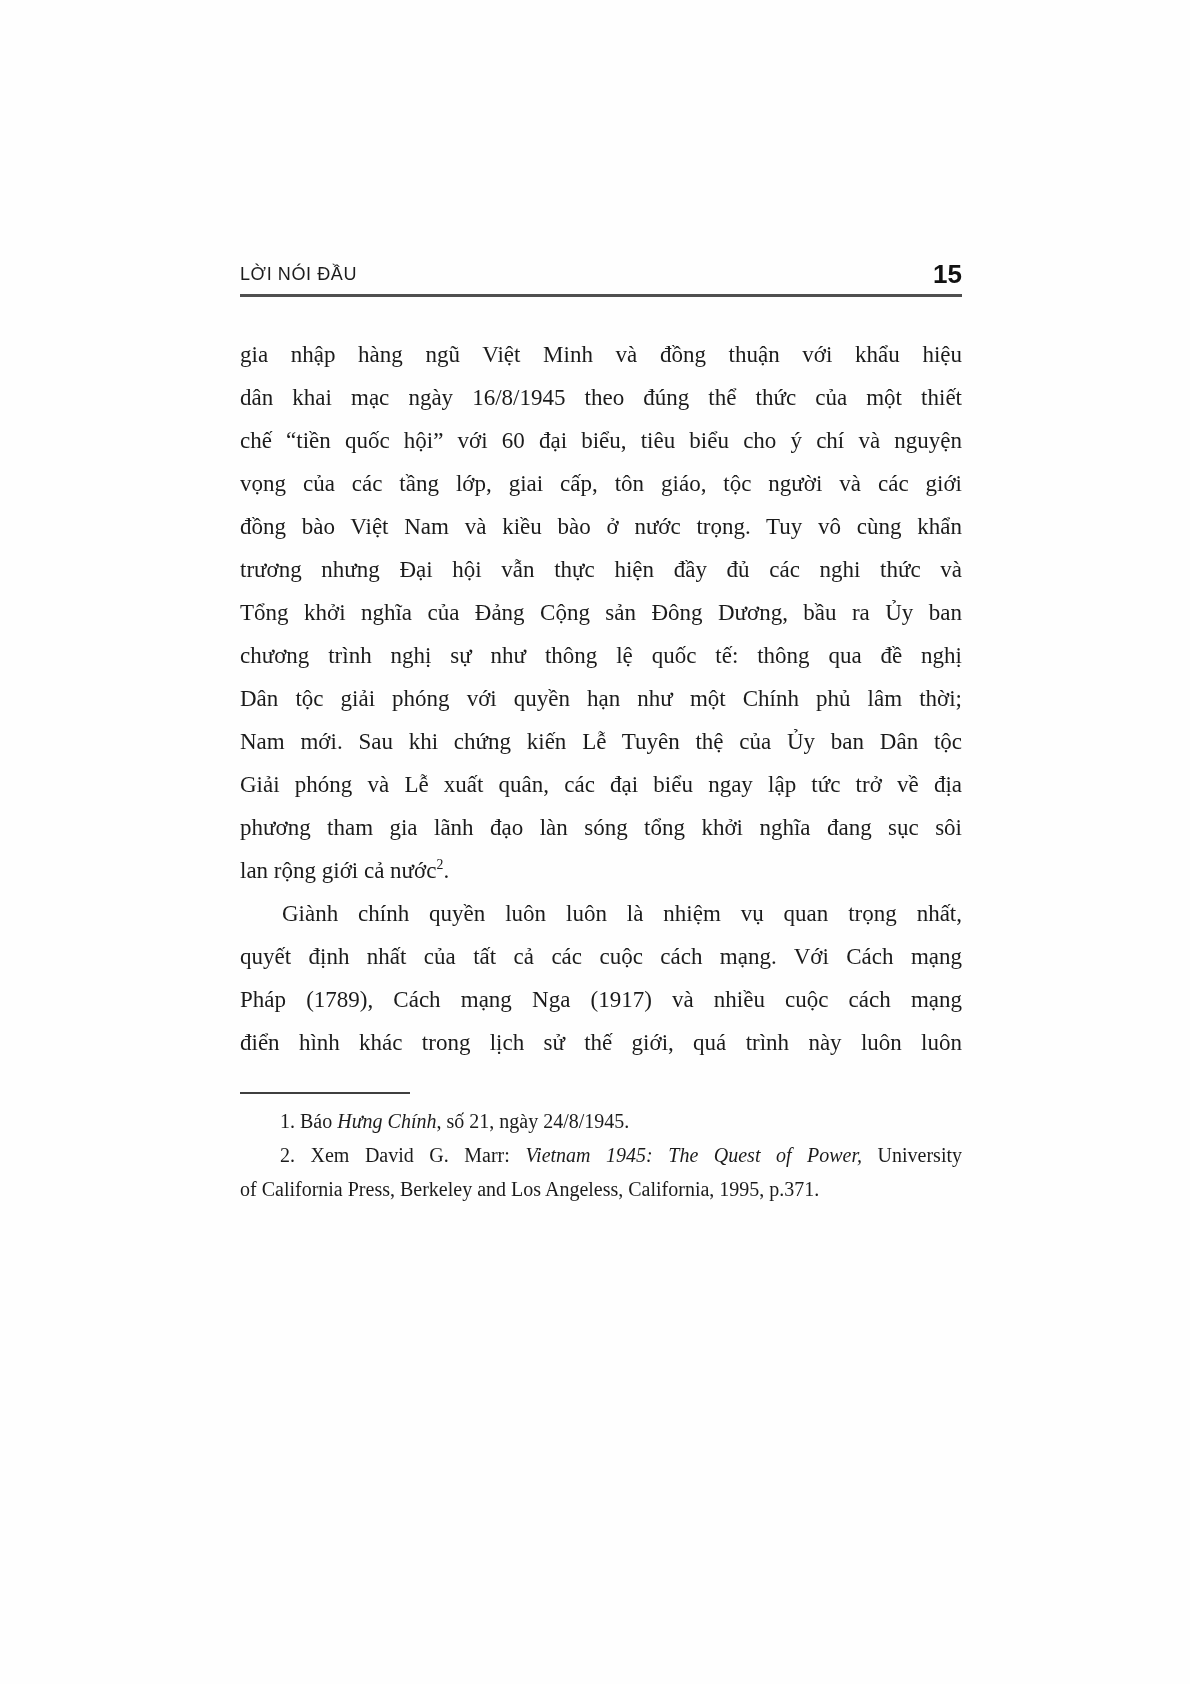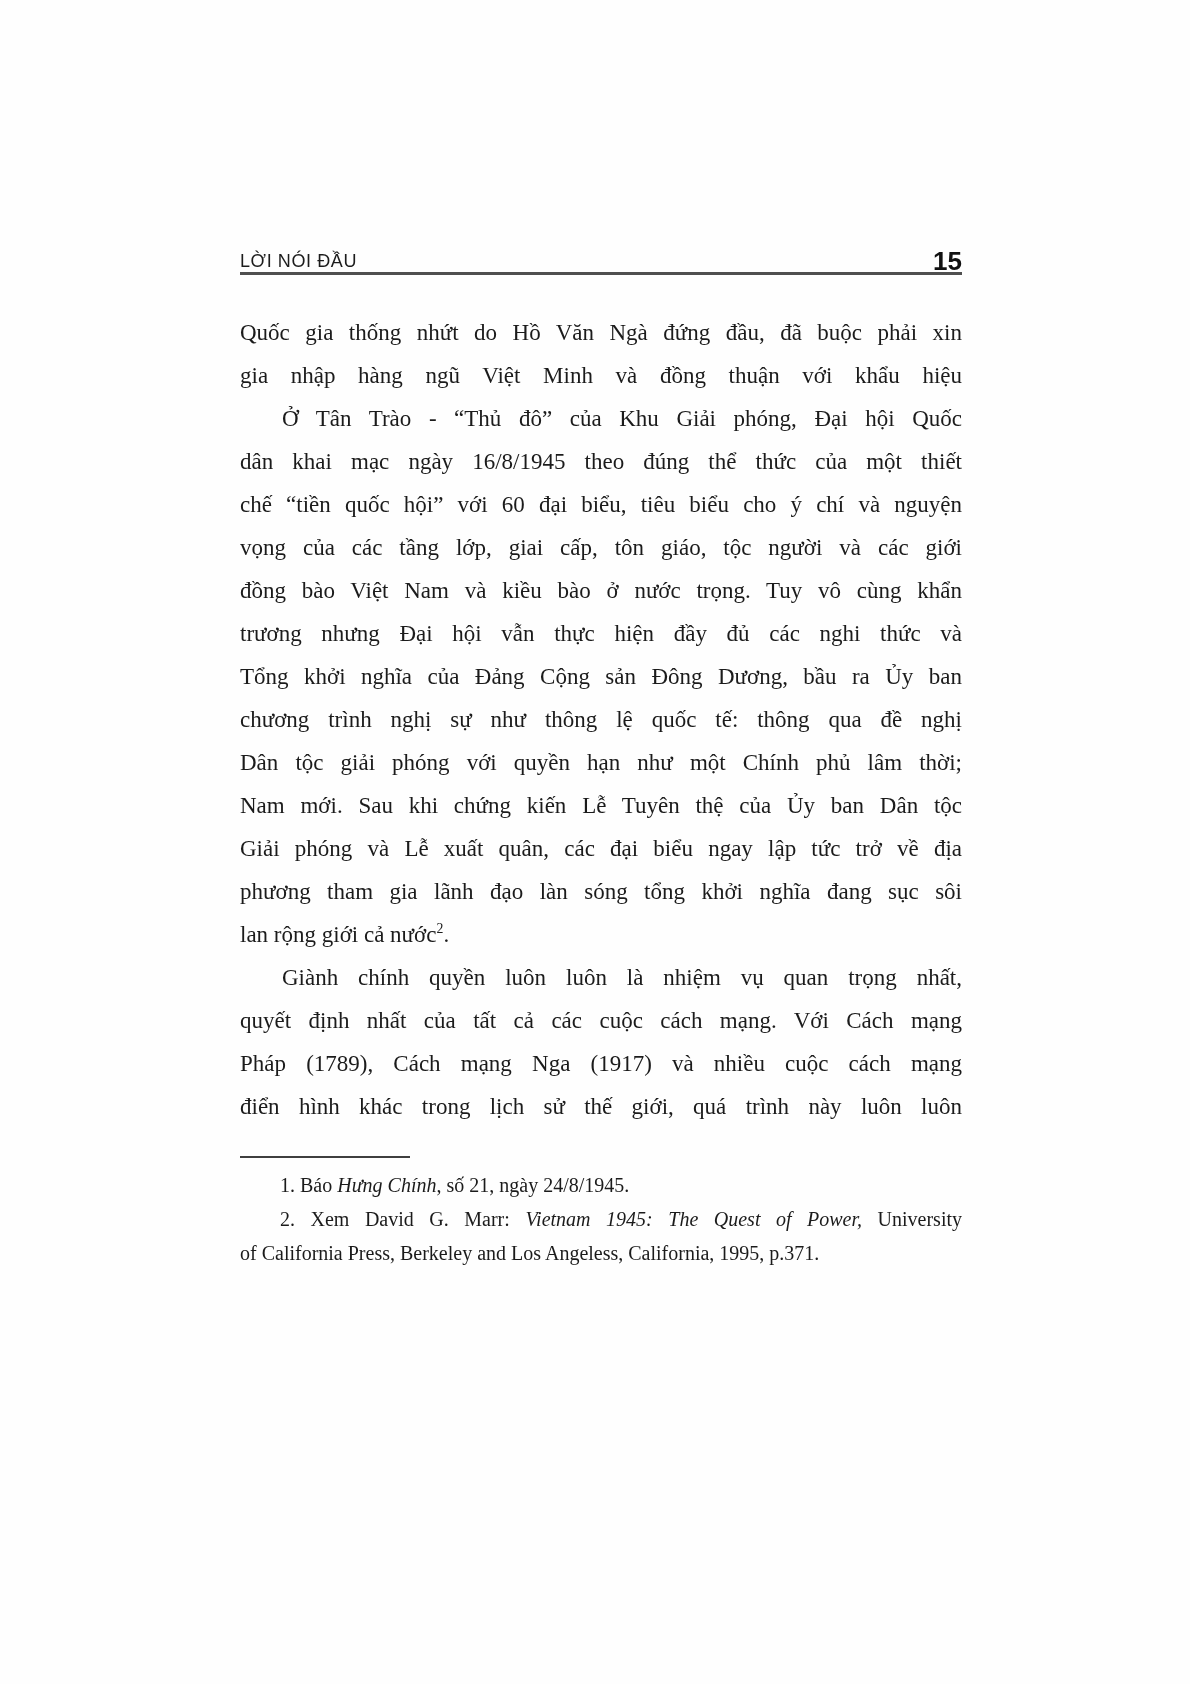--- a/index.html
+++ b/index.html
@@ -18,34 +18,36 @@
   }
   .content {
     position: absolute;
     left: 240px; top: 250px;
     width: 722px;
   }
   .running-header {
     display: flex;
     justify-content: space-between;
     align-items: flex-end;
+    padding-bottom: 9px;
     border-bottom: 3px solid #4f4f4f;
     font-family: "Liberation Sans", "DejaVu Sans", sans-serif;
   }
   .running-title {
     font-size: 18px;
     letter-spacing: 0.6px;
     color: #1c1c1c;
     font-weight: 500;
   }
   .page-number {
     font-size: 26px;
     font-weight: bold;
     color: #111111;
     line-height: 22px;
+    margin-top: 13px;
   }
   .body-text {
     margin-top: 36px;
     font-size: 23px;
     line-height: 43px;
   }
   .line {
     text-align: justify;
     text-align-last: justify;
     text-justify: inter-word;
@@ -76,25 +78,23 @@
 <div class="page">
   <div class="content">
 
     <div class="running-header">
       <span class="running-title">LỜI NÓI ĐẦU</span>
       <span class="page-number">15</span>
     </div>
 
     <div class="body-text" id="body-text">
         <div>
-          <div class="line"><span>Quốc gia thống nhứt do Hồ Văn Ngà đứng đầu, đã buộc phải xin</span></div>
           <div class="line"><span>gia nhập hàng ngũ Việt Minh và đồng thuận với khẩu hiệu</span></div>
         </div>
         <div>
-          <div class="line indent"><span>Ở Tân Trào - “Thủ đô” của Khu Giải phóng, Đại hội Quốc</span></div>
           <div class="line"><span>dân khai mạc ngày 16/8/1945 theo đúng thể thức của một thiết</span></div>
           <div class="line"><span>chế “tiền quốc hội” với 60 đại biểu, tiêu biểu cho ý chí và nguyện</span></div>
           <div class="line"><span>vọng của các tầng lớp, giai cấp, tôn giáo, tộc người và các giới</span></div>
           <div class="line"><span>đồng bào Việt Nam và kiều bào ở nước trọng. Tuy vô cùng khẩn</span></div>
           <div class="line"><span>trương nhưng Đại hội vẫn thực hiện đầy đủ các nghi thức và</span></div>
           <div class="line"><span>Tổng khởi nghĩa của Đảng Cộng sản Đông Dương, bầu ra Ủy ban</span></div>
           <div class="line"><span>chương trình nghị sự như thông lệ quốc tế: thông qua đề nghị</span></div>
           <div class="line"><span>Dân tộc giải phóng với quyền hạn như một Chính phủ lâm thời;</span></div>
           <div class="line"><span>Nam mới. Sau khi chứng kiến Lễ Tuyên thệ của Ủy ban Dân tộc</span></div>
           <div class="line"><span>Giải phóng và Lễ xuất quân, các đại biểu ngay lập tức trở về địa</span></div>

